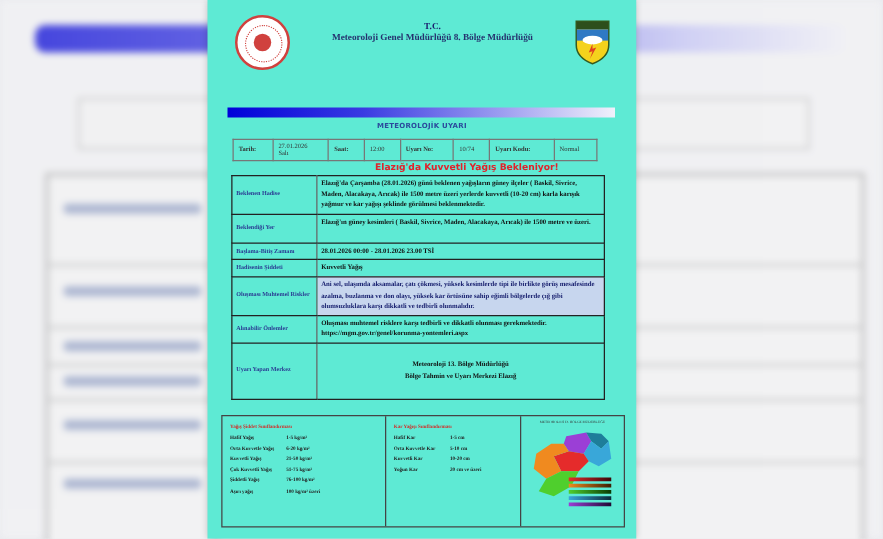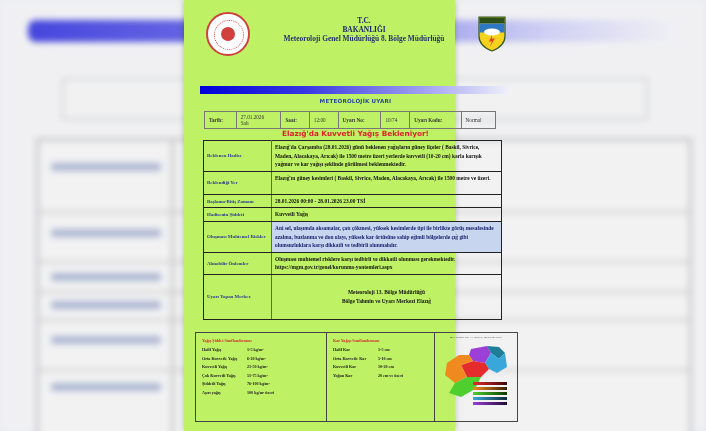--- a/index.html
+++ b/index.html
@@ -24,22 +24,22 @@
   .bg .tbl {
     position:absolute; left:36px; top:138px; width:650px; height:300px;
     border:3px solid #b9b9b9; background:#f5f5f5;
   }
   .bg .row { position:absolute; left:0; right:0; border-top:2px solid #bdbdbd; }
   .bg .lbl { position:absolute; left:12px; width:110px; height:8px; background:#9aa7c9; border-radius:3px; }
   .bg .col { position:absolute; left:132px; top:0; bottom:0; border-left:3px solid #b9b9b9; }
 
   
   .page {
-    position:absolute; left:184px; top:0; width:271px; height:431px;
-    background:#bef264; box-shadow:0 0 6px rgba(0,0,0,0.25);
+    position:absolute; left:166px; top:0; width:343px; height:431px;
+    background:#5eead4; box-shadow:0 0 6px rgba(0,0,0,0.25);
   }
   .logo-left {
     position:absolute; left:22px; top:12px; width:44px; height:44px; border-radius:50%;
     border:2px solid #d0413e; box-sizing:border-box; background:#fff;
   }
   .logo-left .ring {
     position:absolute; left:6px; top:6px; width:28px; height:28px; border-radius:50%;
     border:1.5px dotted #d0413e;
   }
   .logo-left .core {
@@ -61,21 +61,21 @@
     font-family:"DejaVu Sans", sans-serif; font-size:5.6px; font-weight:bold; color:#2b4a9c; letter-spacing:0.2px;
   }
   table.meta {
     position:absolute; left:20px; top:111px; width:292px; border-collapse:collapse;
     font-size:5.2px; color:#333;
   }
   table.meta td { border:0.8px solid #777; height:16px; padding:0 4px; vertical-align:middle; }
   table.meta td.k { font-weight:bold; }
   .alert {
     position:absolute; left:0; width:343px; top:129px; text-align:center;
-    font-family:"DejaVu Sans", sans-serif; font-size:7.3px; font-weight:bold; color:#e1222b;
+    font-family:"DejaVu Sans", sans-serif; font-size:7.3px; font-weight:bold; color:#e1222b;padding-left:36px;
   }
   table.main {
     position:absolute; left:19px; top:140px; width:299px; border-collapse:collapse;
     border:1.4px solid #222; font-size:5.4px;
   }
   table.main td { border:0.9px solid #222; padding:2px 3px; vertical-align:top; }
   table.main td.lab { width:61px; color:#2a3a92; font-size:4.9px; font-weight:bold; vertical-align:middle; border-right:1.4px solid #666; }
   table.main td.val { color:#111; font-weight:bold; line-height:8.6px; }
   table.main td.val.hl { background:#c7d6ee; color:#1a2270; }
   table.main td.center { text-align:center; vertical-align:middle; }
@@ -120,21 +120,20 @@
 </div>
 
 <div class="page">
   <div class="logo-left">
     <div class="ring"></div>
     <div class="core"></div>
   </div>
 
   <div class="head-text">
     <div>T.C.</div>
-    <div>BAKANLIĞI</div>
     <div class="sub">Meteoroloji Genel Müdürlüğü 8. Bölge Müdürlüğü</div>
   </div>
 
   <svg class="logo-right" viewBox="0 0 28 36">
     <path d="M1 1 H27 V20 Q27 30 14 35 Q1 30 1 20 Z" fill="#f4d21d" stroke="#355a1e" stroke-width="1.2"></path>
     <rect x="1.5" y="1.5" width="25" height="6" fill="#2d4f1c"></rect>
     <rect x="1.5" y="7.5" width="25" height="9" fill="#2f79c4"></rect>
     <ellipse cx="14" cy="16" rx="8" ry="3.5" fill="#ffffff"></ellipse>
     <path d="M14 19 L11 26 L14 25 L12 31 L17 22 L14 23 Z" fill="#e04020"></path>
   </svg>

